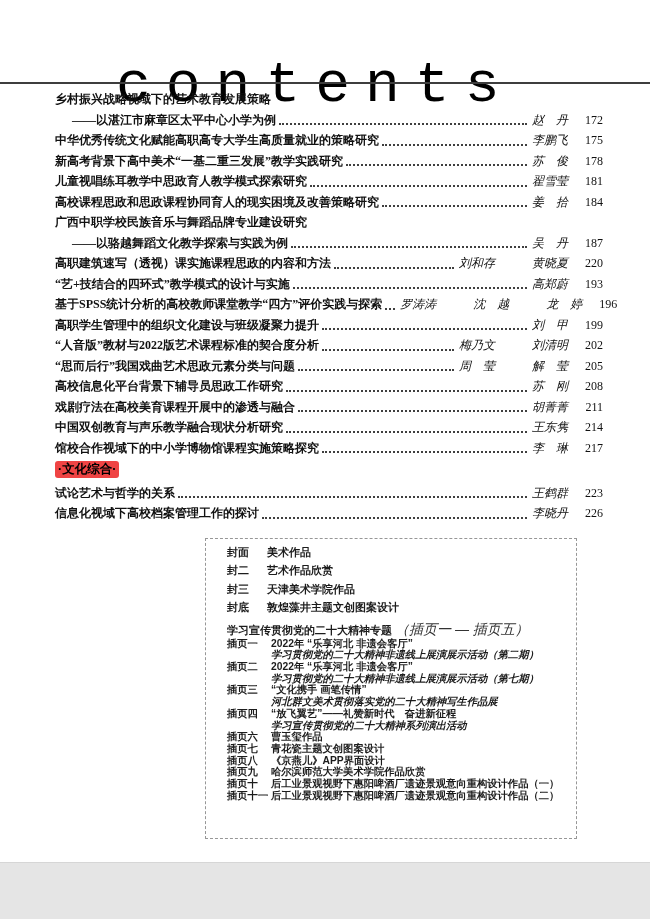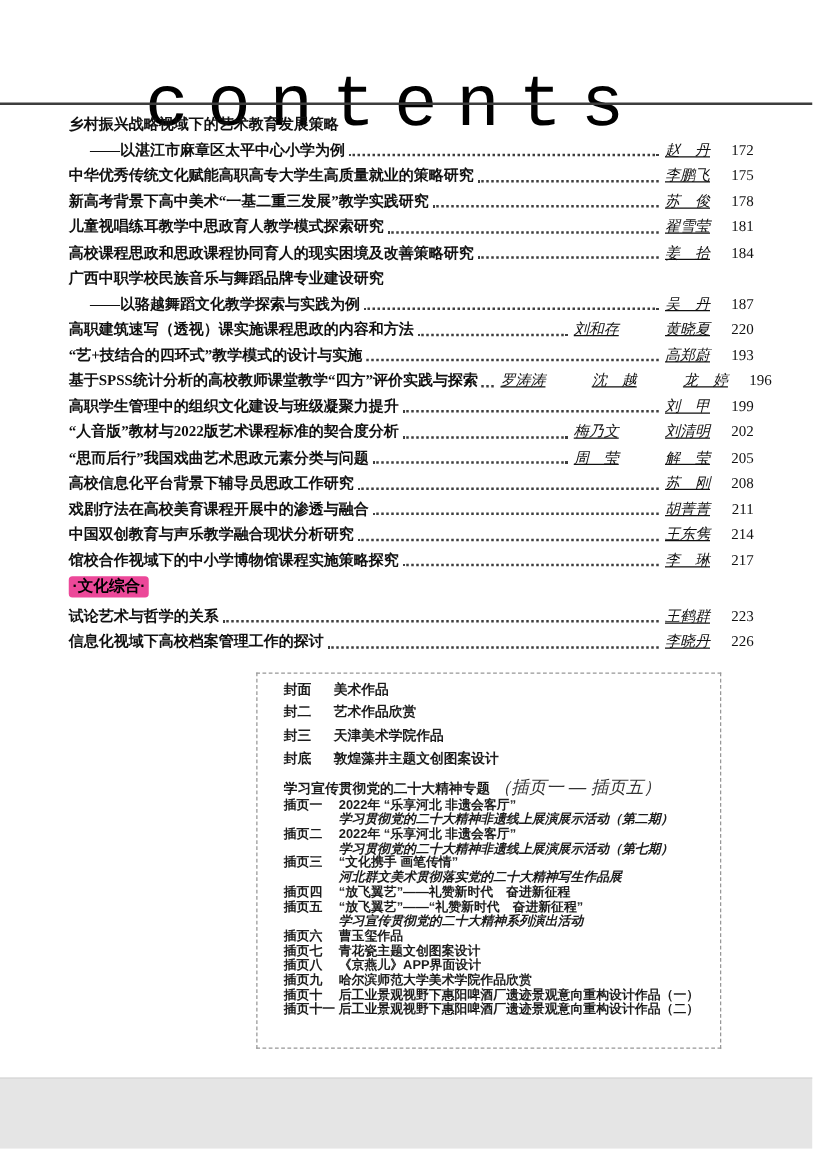--- a/index.html
+++ b/index.html
@@ -25,26 +25,26 @@
   .toc-row {
     display:flex; align-items:flex-start; height:20.5px; line-height:20.5px;
     font-size:12px; white-space:nowrap;
   }
   .toc-row .title { font-weight:700; color:#111; flex:0 0 auto; }
   .toc-row.indent .title { padding-left:17px; }
   .leader {
     flex:1 1 auto; min-width:10px; height:0; align-self:flex-end;
     border-bottom:2px dotted #3f3f3f; margin:0 5px 5px 3px;
   }
-  .authors { display:flex; gap:37px; font-style:italic; color:#111; margin-right:9px; flex:0 0 auto;text-decoration:underline; }
+  .authors { display:flex; gap:37px; font-style:italic; color:#111; margin-right:9px; flex:0 0 auto; }
   .pagenum { width:26px; text-align:right; color:#111; flex:0 0 auto; }
   .toc-row.section-row { margin-top:3px; margin-bottom:1px; }
   .section-chip {
     font-family:"Liberation Sans", sans-serif; font-weight:700; font-size:12.5px;
-    color:#000; background:#ec4899; border-radius:3px; padding:0 3px; line-height:17px;
+    color:#000; background:#ef4444; border-radius:3px; padding:0 3px; line-height:17px;
   }
 
   
   .insert-box {
     position:absolute; left:205px; top:538px; width:372px; height:301px;
     box-sizing:border-box; border:1px dashed #979797; z-index:3;
     padding:4px 8px 0 21px;
     font-family:"Liberation Sans", sans-serif; font-weight:700; color:#1c1c1c;
     white-space:nowrap; overflow:hidden;
   }
@@ -270,24 +270,20 @@
         <div class="insert-sub">学习贯彻党的二十大精神非遗线上展演展示活动（第七期）</div>
         <div class="insert-row">
           <span class="lbl">插页三</span>
           <span class="content">“文化携手 画笔传情”</span>
         </div>
         <div class="insert-sub">河北群文美术贯彻落实党的二十大精神写生作品展</div>
         <div class="insert-row">
           <span class="lbl">插页四</span>
           <span class="content">“放飞翼艺”——礼赞新时代　奋进新征程</span>
         </div>
-        <div class="insert-row">
-          <span class="lbl">插页五</span>
-          <span class="content">“放飞翼艺”——“礼赞新时代　奋进新征程”</span>
-        </div>
         <div class="insert-sub">学习宣传贯彻党的二十大精神系列演出活动</div>
         <div class="insert-row">
           <span class="lbl">插页六</span>
           <span class="content">曹玉玺作品</span>
         </div>
         <div class="insert-row">
           <span class="lbl">插页七</span>
           <span class="content">青花瓷主题文创图案设计</span>
         </div>
         <div class="insert-row">

